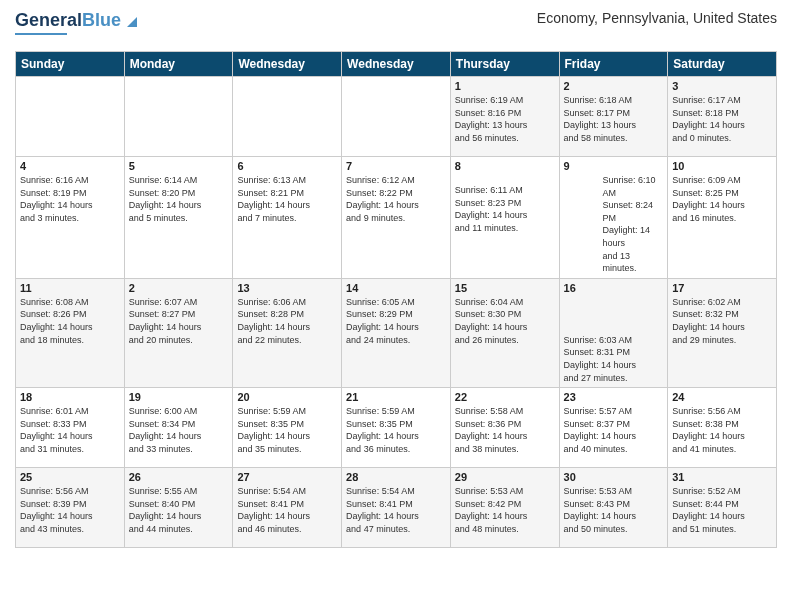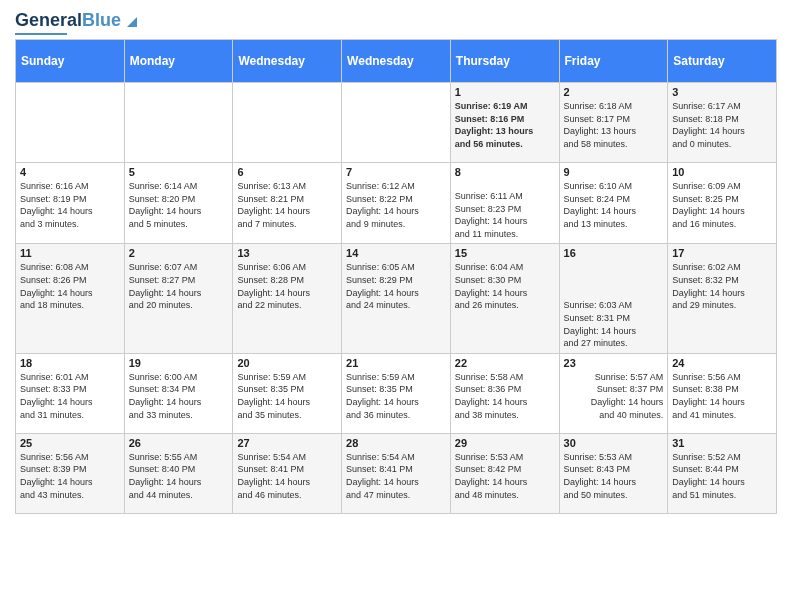--- a/index.html
+++ b/index.html
@@ -11,21 +11,21 @@
       overflow: hidden;
     }
     .page {
       width: 792px;
       padding: 10px 15px;
     }
     .header {
       display: flex;
       justify-content: space-between;
       align-items: flex-start;
-      margin-bottom: 4px;
+      margin-bottom: 16px;
     }
     .logo {
       display: flex;
       flex-direction: column;
       align-items: flex-start;
     }
     .title-block {
       text-align: right;
     }
     .month-title {
@@ -36,24 +36,24 @@
     .location {
       font-size: 14px;
       color: #333;
     }
     table {
       width: 100%;
       border-collapse: collapse;
       table-layout: fixed;
     }
     thead th {
-      background: #3b82f6;
+      background: #0c4a6e;
       color: #fff;
       text-align: left;
-      padding: 14px 5px;
+      padding: 5px 5px;
       font-size: 12px;
       font-weight: bold;
       border: 1px solid #ccc;
     }
     tbody td {
       border: 1px solid #ccc;
       vertical-align: top;
       padding: 3px 4px;
       font-size: 9.5px;
       color: #222;
@@ -86,20 +86,21 @@
       <div style="display:flex;align-items:center;">
         <span style="font-size:18px;font-weight:bold;color:#1a3a5c;">General</span>
         <span style="font-size:18px;font-weight:bold;color:#4a90c4;">Blue</span>
         <svg width="16" height="16" viewBox="0 0 16 16" style="margin-left:2px;">
           <polygon points="4,14 14,4 14,14" fill="#4a90c4"></polygon>
         </svg>
       </div>
       <div style="width:52px;height:2px;background:#4a90c4;margin-top:2px;"></div>
     </div>
     <div class="title-block">
+      <div class="location">Economy, Pennsylvania, United States</div>
     </div>
   </div>
 
   <table>
     <thead>
       <tr>
         <th>Sunday</th>
         <th>Monday</th>
         <th>Wednesday</th>
         <th>Wednesday</th>
@@ -109,21 +110,21 @@
       </tr>
     </thead>
     <tbody id="calendar-body">
     <tr>
           <td class="empty-cell"></td>
           <td class="empty-cell"></td>
           <td class="empty-cell"></td>
           <td class="empty-cell"></td>
           <td>
             <div class="day-number">1</div>
-            <div class="day-info" style="white-space: pre-line; font-weight: bold;">Sunrise: 6:19 AM
+            <div class="day-info" style="white-space: pre-line;">Sunrise: 6:19 AM
 Sunset: 8:16 PM
 Daylight: 13 hours
 and 56 minutes.</div>
           </td>
           <td>
             <div class="day-number">2</div>
             <div class="day-info" style="white-space: pre-line;">Sunrise: 6:18 AM
 Sunset: 8:17 PM
 Daylight: 13 hours
 and 58 minutes.</div>
@@ -167,21 +168,21 @@
           </td>
           <td>
             <div class="day-number">8</div>
             <div class="day-info" style="white-space: pre-line; margin-top: 12px;">Sunrise: 6:11 AM
 Sunset: 8:23 PM
 Daylight: 14 hours
 and 11 minutes.</div>
           </td>
           <td>
             <div class="day-number">9</div>
-            <div class="day-info" style="white-space: pre-line;">Sunrise: 6:10 AM
+            <div class="day-info" style="white-space: pre-line; margin-left: 39px;">Sunrise: 6:10 AM
 Sunset: 8:24 PM
 Daylight: 14 hours
 and 13 minutes.</div>
           </td>
           <td>
             <div class="day-number">10</div>
             <div class="day-info" style="white-space: pre-line;">Sunrise: 6:09 AM
 Sunset: 8:25 PM
 Daylight: 14 hours
 and 16 minutes.</div>
@@ -269,21 +270,21 @@
           </td>
           <td>
             <div class="day-number">22</div>
             <div class="day-info" style="white-space: pre-line;">Sunrise: 5:58 AM
 Sunset: 8:36 PM
 Daylight: 14 hours
 and 38 minutes.</div>
           </td>
           <td>
             <div class="day-number">23</div>
-            <div class="day-info" style="white-space: pre-line; text-align: right;">Sunrise: 5:57 AM
+            <div class="day-info" style="white-space: pre-line;">Sunrise: 5:57 AM
 Sunset: 8:37 PM
 Daylight: 14 hours
 and 40 minutes.</div>
           </td>
           <td>
             <div class="day-number">24</div>
             <div class="day-info" style="white-space: pre-line;">Sunrise: 5:56 AM
 Sunset: 8:38 PM
 Daylight: 14 hours
 and 41 minutes.</div>

